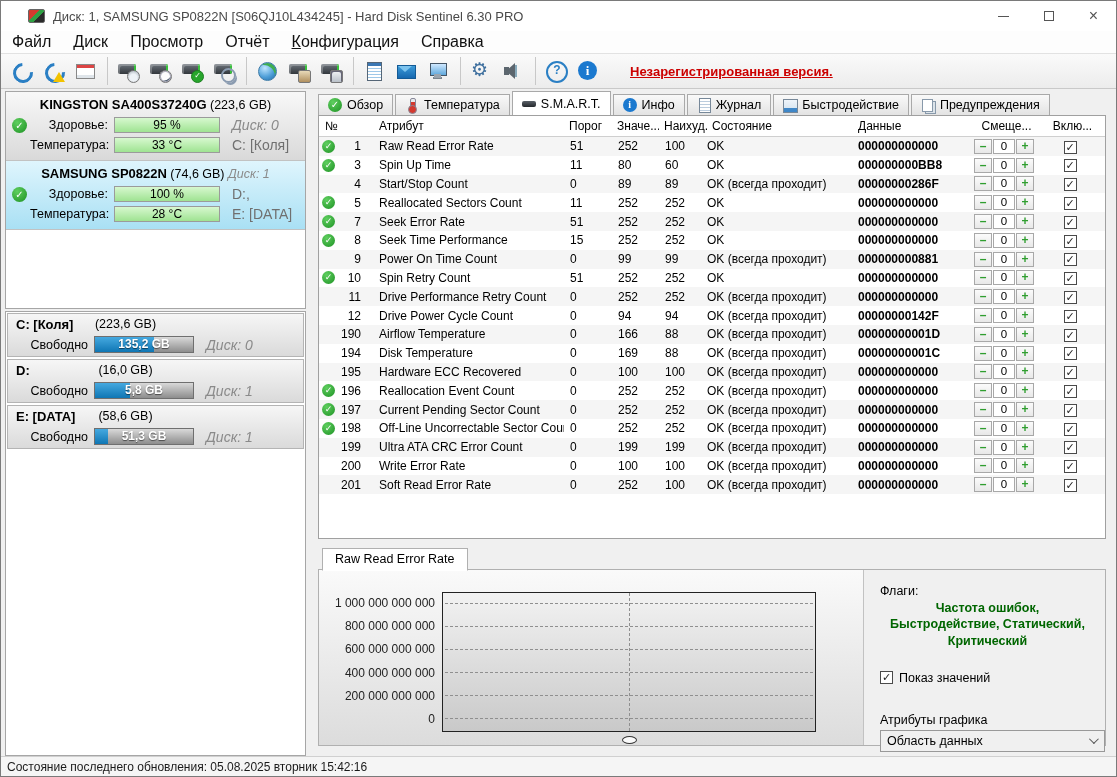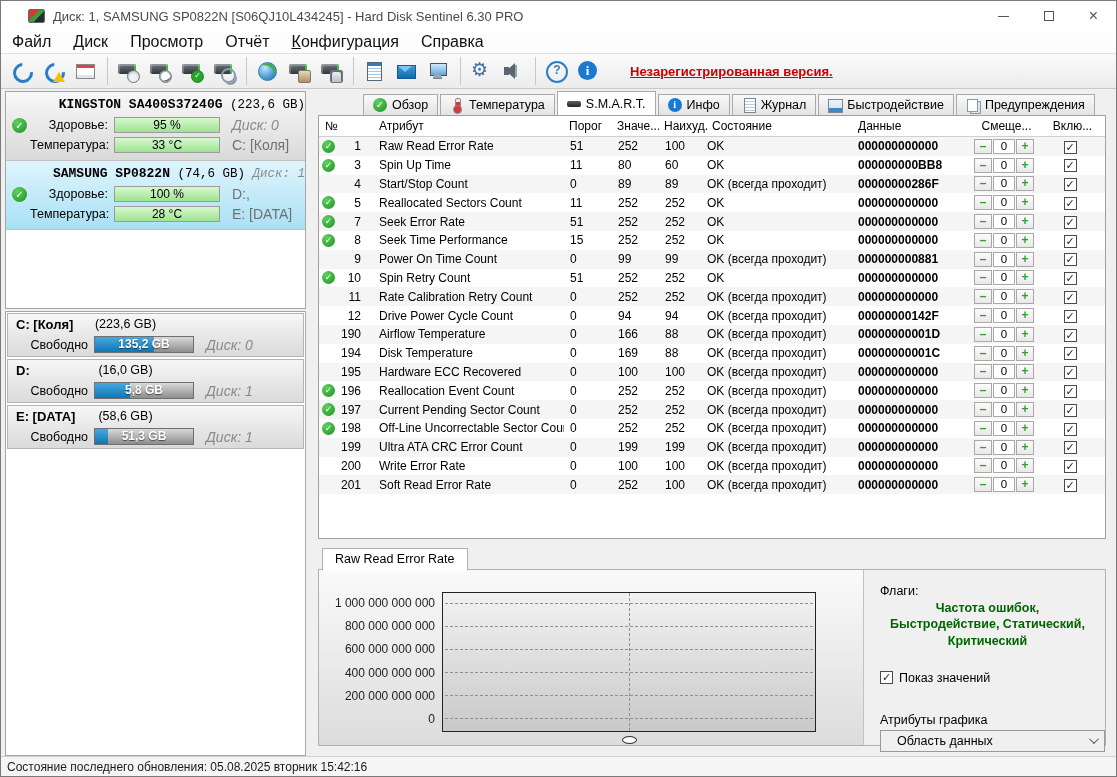--- a/index.html
+++ b/index.html
@@ -49,21 +49,21 @@
   .ic[data-glyph="speaker"]::after { content:""; position:absolute; left:3px; top:2px; width:0; height:0; border-top:8px solid transparent; border-bottom:8px solid transparent; border-right:9px solid #5c666e; box-shadow:4px 0 0 -2px #8ab; }
   .ic[data-glyph="help"]::before { content:"?"; position:absolute; left:0; top:0; width:18px; height:18px; border:2px solid #2a7fc4; border-radius:50%; color:#2a7fc4; font-weight:bold; font-size:12px; line-height:15px; text-align:center; }
   .ic[data-glyph="info"]::before { content:"i"; position:absolute; left:0; top:0; width:19px; height:19px; background:#1b79cf; border-radius:50%; color:#fff; font-weight:bold; font-size:13px; line-height:19px; text-align:center; font-family:"Liberation Serif",serif; }
   .unreg { margin-left:26px; font-size:13px; font-weight:bold; color:#cc0000; text-decoration:underline; cursor:pointer; }
 
   
   .sidebar { position:absolute; left:4px; top:90px; width:301px; height:665px; }
   .disks-box { height:218px; background:#fff; border:1px solid #a6a6a6; overflow:hidden; }
   .disk-entry { height:69px; border-bottom:1px solid #c2c2c2; background:linear-gradient(#f8f8f8,#d9d9d9); padding-top:3px; }
   .disk-entry.selected { background:linear-gradient(#dff5fd,#a9e0f4); }
-  .disk-head { text-align:right; font-size:12.5px; padding:2px 0 3px; color:#000; white-space:nowrap;font-family:Liberation Mono, monospace; }
+  .disk-head { text-align:center; font-size:12.5px; padding:2px 0 3px; color:#000; white-space:nowrap; }
   .disk-head b { font-size:13px; }
   .disk-head .dim { color:#8a8a8a; font-style:italic; }
   .stat-line { display:grid; grid-template-columns:24px 84px 106px 1fr; align-items:center; height:20px; font-size:12.5px; }
   .stat-label { text-align:right; padding-right:6px; color:#000; white-space:nowrap; }
   .okc { width:15px; height:15px; border-radius:50%; background:radial-gradient(circle at 35% 30%, #5fcf5f, #1d9123); color:#fff; font-size:10px; line-height:15px; text-align:center; margin-left:6px; visibility:hidden; }
   .okc.show { visibility:visible; }
   .hbar { height:16px; border:1px solid #9b9b9b; background:linear-gradient(#d7f8cf,#9fe392); text-align:center; font-size:12px; line-height:14px; color:#000; }
   .stat-right { padding-left:12px; font-size:14px; color:#707070; white-space:nowrap; }
   .stat-right.it { font-style:italic; color:#8a8a8a; }
 
@@ -72,21 +72,21 @@
   .part-head { height:20px; font-size:12.5px; padding:3px 8px 0; }
   .part-head b { font-size:13px; }
   .part-size { position:absolute; left:0; right:60px; top:3px; text-align:center; font-size:12.5px; color:#000; }
   .part-line { display:grid; grid-template-columns:86px 100px 1fr; align-items:center; height:21px; font-size:12.5px; }
   .fbar { position:relative; height:17px; border:1px solid #6f6f6f; background:linear-gradient(#d9d9d9,#8d8d8d); overflow:hidden; }
   .fbar .fill { position:absolute; left:0; top:0; bottom:0; background:linear-gradient(#45a9e0,#0f76b4); }
   .fbar .ftext { position:absolute; inset:0; text-align:center; font-size:12px; line-height:15px; font-weight:bold; color:#fff; text-shadow:0 1px 1px rgba(0,0,0,.55); }
 
   
   .main { position:absolute; left:317px; top:90px; width:788px; }
-  .tabs { display:flex; align-items:flex-end; height:24px;margin-left:45px; }
+  .tabs { display:flex; align-items:flex-end; height:24px; }
   .tab { display:flex; align-items:center; gap:5px; font-size:12.5px; color:#000; background:linear-gradient(#f9f9f9,#e3e3e3); border:1px solid #a9a9a9; border-bottom:none; padding:3px 9px 4px; margin-right:2px; height:21px; cursor:pointer; white-space:nowrap; }
   .tab.active { background:#fff; height:24px; position:relative; z-index:2; padding-top:5px; }
   .ti { width:14px; height:14px; position:relative; display:inline-block; }
   .ti[data-glyph="overview"]::before { content:"\2713"; position:absolute; inset:0; background:radial-gradient(circle at 35% 30%, #5fcf5f, #1d9123); border-radius:50%; color:#fff; font-size:10px; line-height:14px; text-align:center; }
   .ti[data-glyph="thermo"]::before { content:""; position:absolute; left:5px; top:0; width:4px; height:10px; background:linear-gradient(#e8eaec 0 3px,#d43a2f 3px); border:1px solid #889; border-radius:2px; }
   .ti[data-glyph="thermo"]::after { content:""; position:absolute; left:3px; top:7px; width:7px; height:7px; background:#d43a2f; border:1px solid #889; border-radius:50%; }
   .ti[data-glyph="drive"]::before { content:""; position:absolute; left:0; top:4px; width:14px; height:6px; border-radius:2px; background:linear-gradient(#5a6168,#24282c); }
   .ti[data-glyph="info"]::before { content:"i"; position:absolute; inset:0; background:#1b79cf; border-radius:50%; color:#fff; font-weight:bold; font-size:10px; line-height:14px; text-align:center; font-family:"Liberation Serif",serif; }
   .ti[data-glyph="journal"]::before { content:""; position:absolute; left:2px; top:0; width:10px; height:13px; border:1px solid #789; background:repeating-linear-gradient(#fff 0 2px,#bcd 2px 3px); }
   .ti[data-glyph="perf"]::before { content:""; position:absolute; left:0; top:1px; width:13px; height:12px; border:1px solid #789; background:linear-gradient(#eef4fa,#cfe0ee); box-shadow:inset 0 -4px 0 #3f87c8; }
@@ -127,21 +127,21 @@
   .plot { position:absolute; left:123px; top:22px; width:374px; height:140px; border:1px solid #222; background:linear-gradient(#f2f2f2,#c9c9c9); }
   .gridlines { position:absolute; left:2px; right:2px; top:10px; bottom:12px; display:flex; flex-direction:column; justify-content:space-between; }
   .gridlines div { height:0; border-top:1px dashed #8f8f8f; }
   .vline { position:absolute; left:50%; top:0; bottom:0; border-left:1px dashed #8f8f8f; }
   .handle { position:absolute; left:303px; top:166px; width:15px; height:8px; border:1px solid #333; border-radius:50%; background:#fafafa; }
   .flags-zone { border-left:1px solid #c2c2c2; flex:1; background:#f0f0f0; padding:14px 0 0 16px; }
   .flags-label { font-size:12.5px; color:#000; }
   .flags-text { width:215px; margin-top:2px; font-size:12.5px; font-weight:bold; color:#006600; line-height:1.3;text-align:center; }
   .showvals { margin-top:22px; display:flex; align-items:center; gap:6px; font-size:12.5px; }
   .attrs-label { margin-top:28px; font-size:12.5px; }
-  .select { margin-top:3px; width:225px; height:22px; border:1px solid #999; background:#f0f0f0; display:flex; align-items:center; font-size:12.5px; padding-left:16px; cursor:pointer; }
+  .select { margin-top:3px; width:225px; height:22px; border:1px solid #999; background:#f0f0f0; display:flex; align-items:center; font-size:12.5px; padding-left:6px; cursor:pointer; }
   .select .chev { margin-left:auto; margin-right:8px; width:7px; height:7px; border-right:1.5px solid #555; border-bottom:1.5px solid #555; transform:rotate(45deg) translateY(-2px); }
 
   
   .statusbar { position:absolute; left:0; right:0; bottom:0; height:20px; background:#f5f5f5; border-top:1px solid #d0d0d0; display:flex; align-items:center; padding-left:6px; font-size:12px; color:#1a1a1a;text-align:right; }
 </style>
 </head>
 <body>
 
 <div class="win">
 
@@ -531,21 +531,21 @@
               <span class="spin-btn">+</span>
             </div>
             <div class="c-en"><span class="cb checked"></span></div>
           </div>
 
           <div class="trow stripe">
             <div class="c-num">
               <span class="okc">✓</span>
               <span class="num">11</span>
             </div>
-            <div class="c-attr">Rate Calibration Retry Count</div>
+            <div class="c-attr">Drive Performance Retry Count</div>
             <div class="c-thr">0</div>
             <div class="c-val">252</div>
             <div class="c-wst">252</div>
             <div class="c-st">OK (всегда проходит)</div>
             <div class="c-data">000000000000</div>
             <div class="c-off">
               <span class="spin-btn">–</span>
               <span class="spin-val">0</span>
               <span class="spin-btn">+</span>
             </div>

